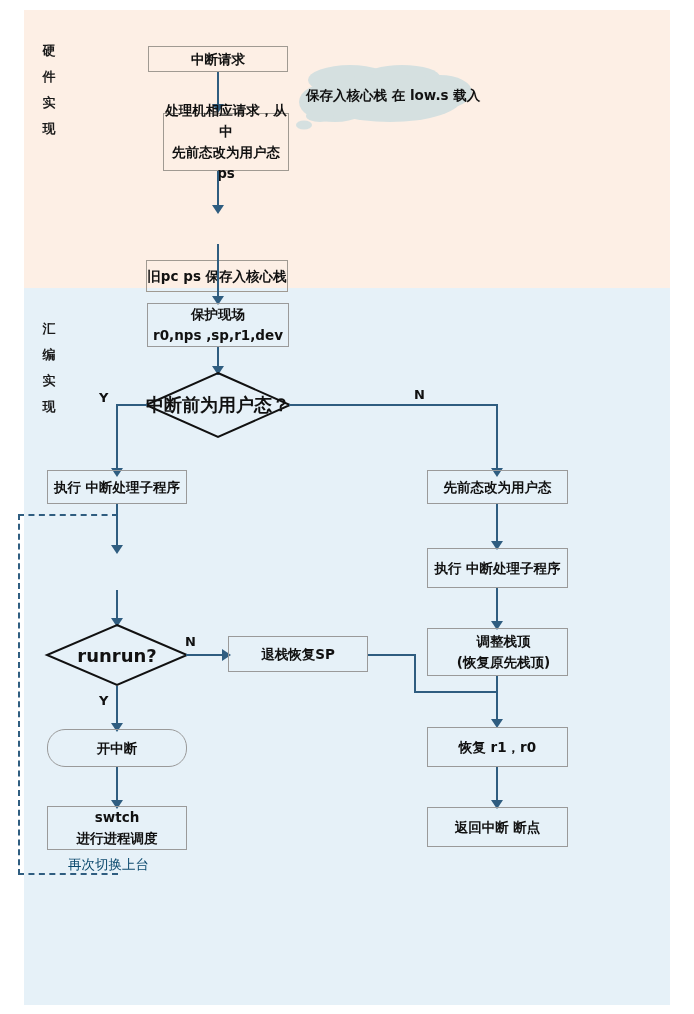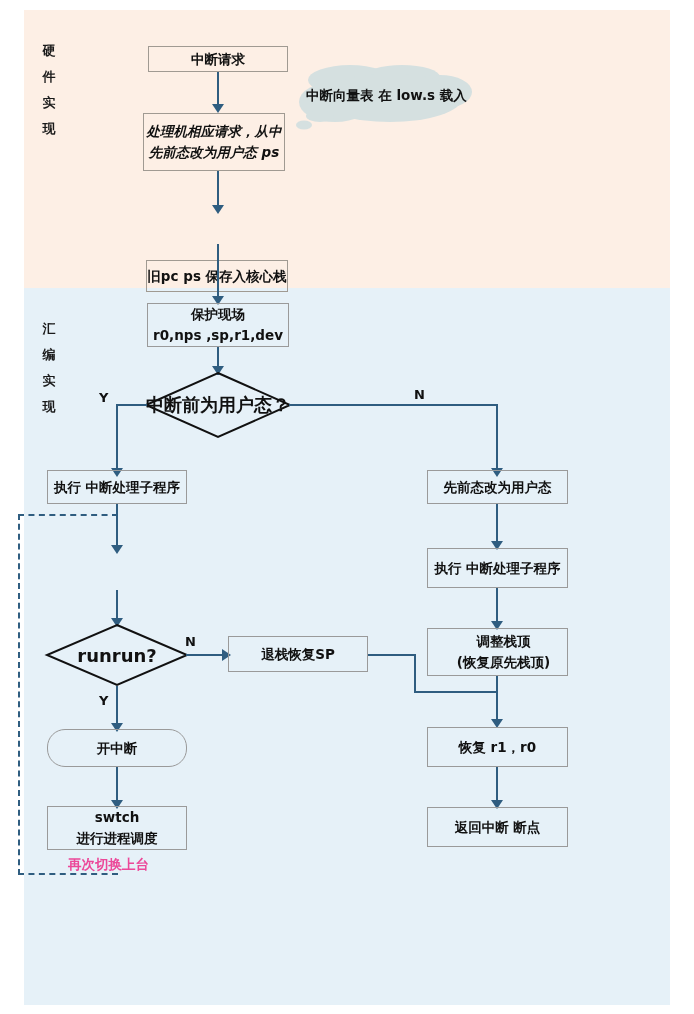--- a/index.html
+++ b/index.html
@@ -36,21 +36,21 @@
                border-bottom:6px solid transparent;border-right:0;}
 
   .elabel{position:absolute;font-size:13px;font-weight:bold;color:#111;}
 
   .dashbox{position:absolute;border:2.4px dashed #2f5d80;border-right:none;
            box-sizing:border-box;}
 
   .cloud{position:absolute;}
   .cloud-text{position:absolute;font-size:13.5px;font-weight:bold;color:#111;white-space:nowrap;}
 
-  .free-text{position:absolute;font-size:13.5px;font-weight:bold;color:#ec4899;white-space:nowrap;}
+  .free-text{position:absolute;font-size:13.5px;font-weight:normal;color:#0c4a6e;white-space:nowrap;}
 </style>
 </head>
 <body>
 
 <div id="canvas">
 
   <div class="band band-hw"></div>
   <div class="band band-asm"></div>
 
   <div class="side-label" style="left:36px;top:38px;">硬</div>
@@ -63,38 +63,38 @@
   <div class="side-label" style="left:36px;top:368px;">实</div>
   <div class="side-label" style="left:36px;top:394px;">现</div>
 
   <div class="node hw" style="left:148px;top:46px;width:140px;height:26px;align-items:center;">
     <span>中断请求</span>
   </div>
 
   <div class="edge v" style="left:217px;top:72px;height:34px;"></div>
   <div class="arrow" style="left:212px;top:104px;"></div>
 
-  <div class="node hw" style="left:143px;top:113px;width:142px;height:58px;font-style:italic;">
+  <div class="node hw" style="left:163px;top:113px;width:126px;height:58px;">
     <span>处理机相应请求，从中</span>
     <span class="l2">先前态改为用户态 ps</span>
   </div>
 
   <div class="cloud" style="left:290px;top:64px;width:190px;height:72px;">
     <svg width="190" height="72" viewBox="0 0 190 72">
       <g fill="#d5e0e0">
         <ellipse cx="60" cy="16" rx="42" ry="15"></ellipse>
         <ellipse cx="112" cy="13" rx="38" ry="12"></ellipse>
         <ellipse cx="150" cy="28" rx="32" ry="17"></ellipse>
         <ellipse cx="100" cy="34" rx="72" ry="24"></ellipse>
         <ellipse cx="45" cy="38" rx="36" ry="20"></ellipse>
         <ellipse cx="30" cy="52" rx="14" ry="6"></ellipse>
         <ellipse cx="14" cy="61" rx="8" ry="4.5"></ellipse>
       </g>
     </svg>
-    <div class="cloud-text" style="left:16px;top:23px;">中断向量表 在 low.s 载入</div>
+    <div class="cloud-text" style="left:16px;top:23px;">保存入核心栈 在 low.s 载入</div>
   </div>
 
   <div class="edge v" style="left:217px;top:171px;height:36px;"></div>
   <div class="arrow" style="left:212px;top:205px;"></div>
 
   <div class="node hw" style="left:146px;top:212px;width:142px;height:32px;margin-top:48px;">
     <span>旧pc ps 保存入核心栈</span>
   </div>
 
   <div class="edge v" style="left:217px;top:244px;height:56px;"></div>

